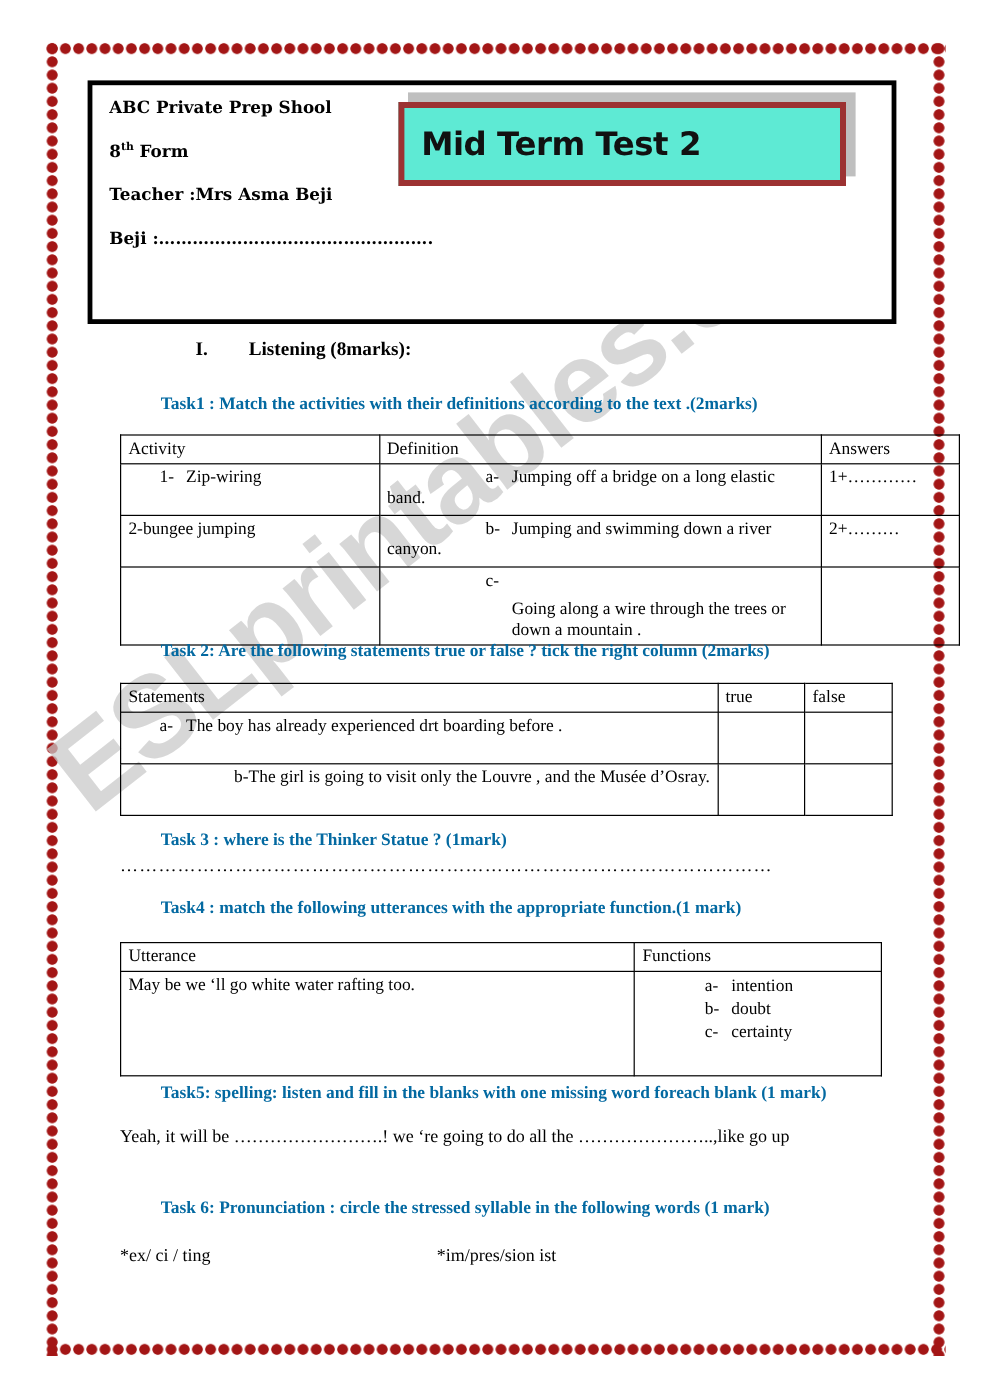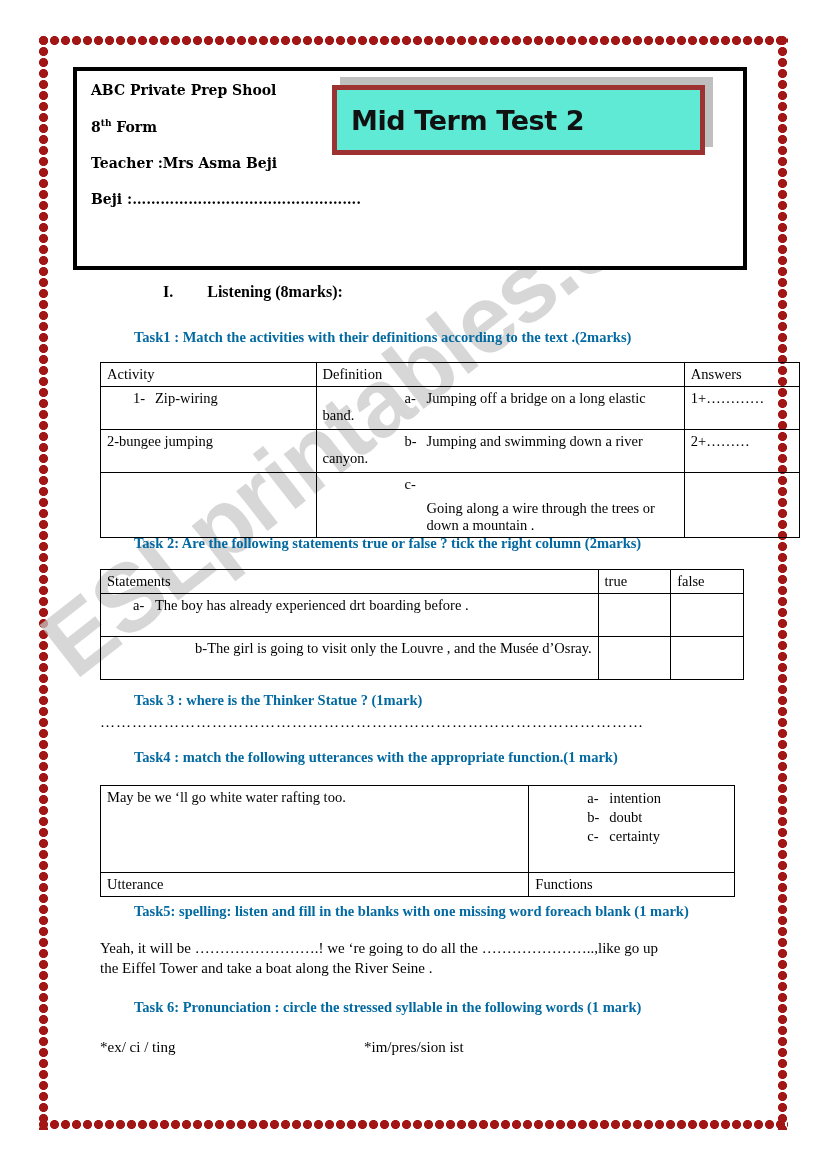--- a/index.html
+++ b/index.html
@@ -256,38 +256,37 @@
       </table>
 
     <div class="abs task-title" style="left:100px; top:692px;">Task 3 : where is the Thinker Statue ? (1mark)</div>
     <div class="abs dotted-answer-line" style="left:100px; top:714px; width:580px;">…………………………………………………………………………………………</div>
 
     <div class="abs task-title" style="left:100px; top:749px;">Task4 : match the following utterances with the appropriate function.(1 mark)</div>
 
     <table class="sheet abs" style="left:100px; top:785px; width:635px;">
       <tbody>
           <tr>
+        <td class="head" style="width:437px;">Utterance</td>
+        <td class="head" style="width:198px;">Functions</td>
+      </tr>
+      <tr>
         <td style="height:80px;">May be we ‘ll go white water rafting too.</td>
         <td>
           <div class="fn-list"><span class="lbl">a-</span><span>intention</span></div>
           <div class="fn-list"><span class="lbl">b-</span><span>doubt</span></div>
           <div class="fn-list"><span class="lbl">c-</span><span>certainty</span></div>
         </td>
       </tr>
-      <tr>
-        <td class="head" style="width:437px;">Utterance</td>
-        <td class="head" style="width:198px;">Functions</td>
-      </tr>
     </tbody>
       </table>
 
     <div class="abs task-title" style="left:100px; top:903px;">Task5: spelling: listen and fill in the blanks with one missing word foreach blank (1 mark)</div>
     <div class="abs body-text" style="left:100px; top:938px; width:640px;">
       <div class="nowrap">Yeah, it will be …………………….! we ‘re going to do all the …………………..,like go up</div>
-      <div>the Eiffel Tower and take a boat along the River Seine .</div>
     </div>
 
     <div class="abs task-title" style="left:100px; top:999px;">Task 6: Pronunciation : circle the stressed syllable in the following words (1 mark)</div>
     <div class="abs body-text" style="left:100px; top:1037px;">*ex/ ci / ting</div>
     <div class="abs body-text" style="left:364px; top:1037px;">*im/pres/sion ist</div>
 
   </div>
 </div>
 
 </body></html>

